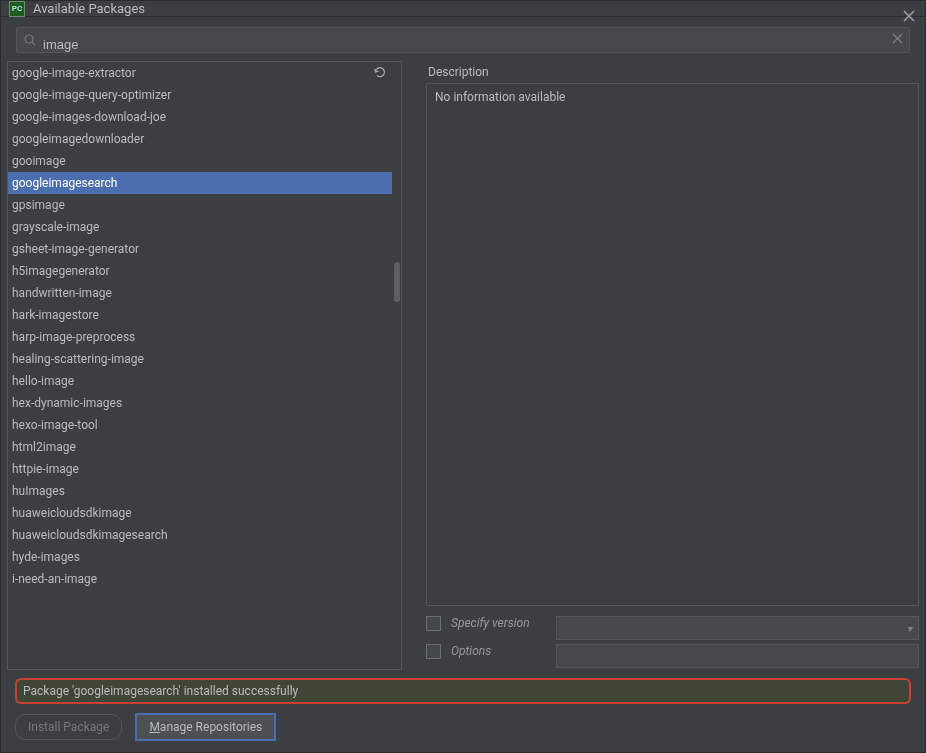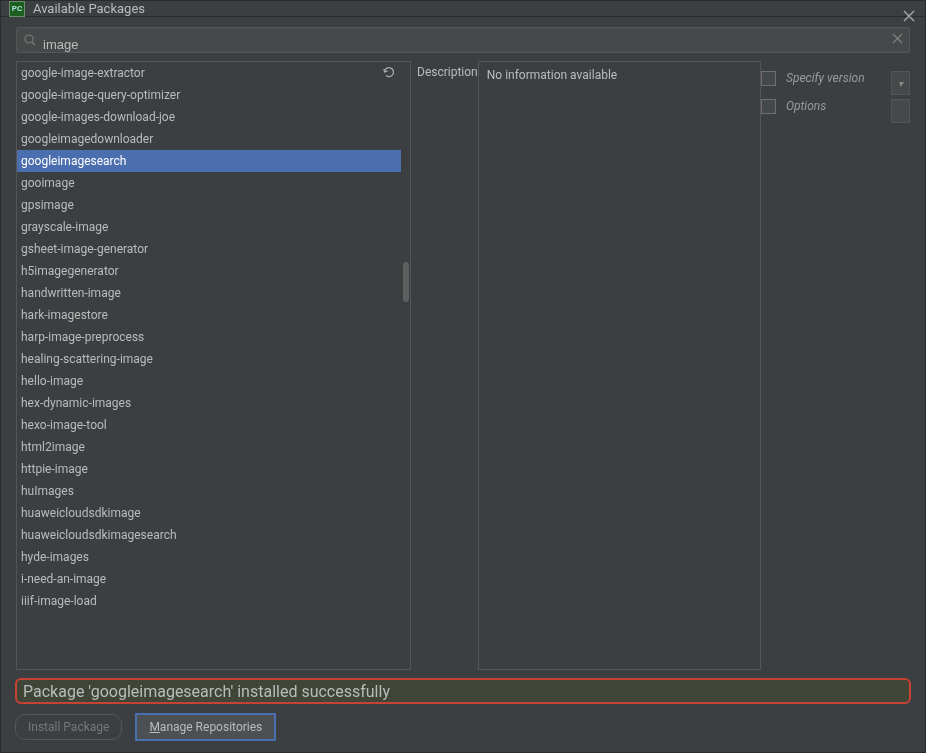--- a/index.html
+++ b/index.html
@@ -78,22 +78,22 @@
       position: absolute;
       right: 6px; top: 5px;
       color: #808080;
       font-size: 12px;
       cursor: pointer;
     }
     
     .main {
       flex: 1;
       display: flex;
-      padding: 0 15px;
-      gap: 4px;
+      padding: 0 6px;
+      gap: 24px;
       min-height: 0;
     }
     .pkg-column {
       width: 395px;
       display: flex;
       flex-direction: column;
       min-height: 0;
     }
     .pkg-list {
       flex: 1;
@@ -140,21 +140,21 @@
       width: 6px;
       top: 200px;
       height: 40px;
       background: #5e6060;
       border-radius: 3px;
     }
     
     .desc-column {
       flex: 1;
       display: flex;
-      flex-direction: row;
+      flex-direction: column;
       min-height: 0;
     }
     .desc-header {
       height: 22px;
       line-height: 22px;
       color: #bbbbbb;
       font-size: 12px;
       padding-left: 2px;
     }
     .desc-body {
@@ -209,21 +209,21 @@
     .status-bar {
       margin: 8px 14px 0 14px;
       height: 26px;
       display: flex;
       align-items: center;
       padding: 0 6px;
       border: 2px solid #c64232;
       border-radius: 6px;
       background: #3f4638;
       color: #bbbbbb;
-      font-size: 16px;
+      font-size: 12px;
     }
     
     .bottom {
       padding: 10px 14px 12px 14px;
       display: flex;
       gap: 14px;
     }
     .btn {
       height: 26px;
       padding: 0 12px;
@@ -287,41 +287,40 @@
         <svg width="14" height="14" viewBox="0 0 14 14">
             <path d="M2.5 7 A4.5 4.5 0 1 1 4 10.5" stroke="#aaaaaa" stroke-width="1.3" fill="none"></path>
             <path d="M2 4 L2.5 7 L5.5 6.2" stroke="#aaaaaa" stroke-width="1.3" fill="none"></path>
           </svg>
       </span>
       <div class="pkg-list-inner" id="pkg-list-inner">
           <div class="pkg-item">google-image-extractor</div>
           <div class="pkg-item">google-image-query-optimizer</div>
           <div class="pkg-item">google-images-download-joe</div>
           <div class="pkg-item">googleimagedownloader</div>
+          <div class="pkg-item">gooimage</div>
           <div class="pkg-item selected">googleimagesearch</div>
-          <div class="pkg-item">gooimage</div>
           <div class="pkg-item">gpsimage</div>
           <div class="pkg-item">grayscale-image</div>
           <div class="pkg-item">gsheet-image-generator</div>
           <div class="pkg-item">h5imagegenerator</div>
           <div class="pkg-item">handwritten-image</div>
           <div class="pkg-item">hark-imagestore</div>
           <div class="pkg-item">harp-image-preprocess</div>
           <div class="pkg-item">healing-scattering-image</div>
           <div class="pkg-item">hello-image</div>
           <div class="pkg-item">hex-dynamic-images</div>
           <div class="pkg-item">hexo-image-tool</div>
           <div class="pkg-item">html2image</div>
           <div class="pkg-item">httpie-image</div>
           <div class="pkg-item">huImages</div>
           <div class="pkg-item">huaweicloudsdkimage</div>
           <div class="pkg-item">huaweicloudsdkimagesearch</div>
           <div class="pkg-item">hyde-images</div>
           <div class="pkg-item">i-need-an-image</div>
-          <div class="pkg-item">iiif-image-load</div>
         </div>
       <div class="pkg-scrollbar">
         <div class="pkg-thumb"></div>
       </div>
     </div>
   </div>
 
   <div class="desc-column">
     <div class="desc-header">Description</div>
     <div class="desc-body">No information available</div>

